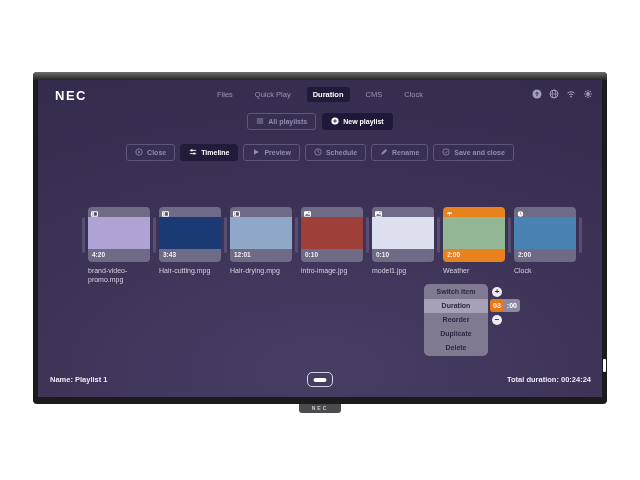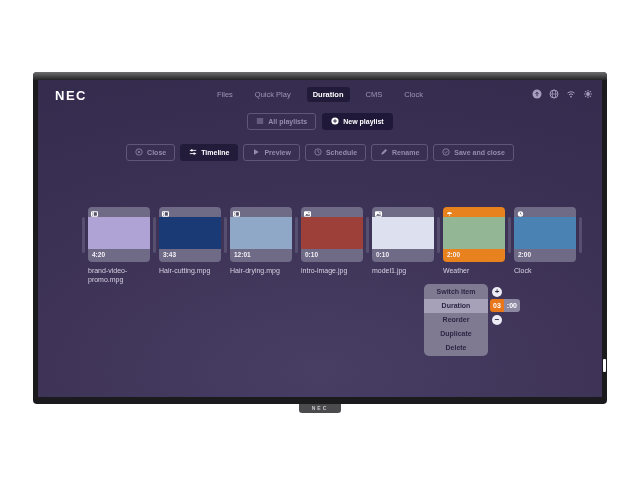--- a/index.html
+++ b/index.html
@@ -295,17 +295,24 @@
         <div class="menu-row">Delete</div>
       </div>
 
     <div class="circle-btn" style="left:454px; top:207px;">+</div>
     <div class="dur-badge">
       <span class="dur-min">03</span>
       <span class="dur-sec">:00</span>
     </div>
     <div class="circle-btn" style="left:454px; top:235px;">−</div>
 
+    <div class="status-bar">
+      <div class="status-left">Name: Playlist 1</div>
+      <div class="tray-handle">
+        <div class="bar"></div>
+      </div>
+      <div class="status-right">Total duration: 00:24:24</div>
+    </div>
 
   </div>
   <div class="bezel-notch"></div>
 </div>
 <div class="nec-tab">NEC</div>
 
 </body></html>

